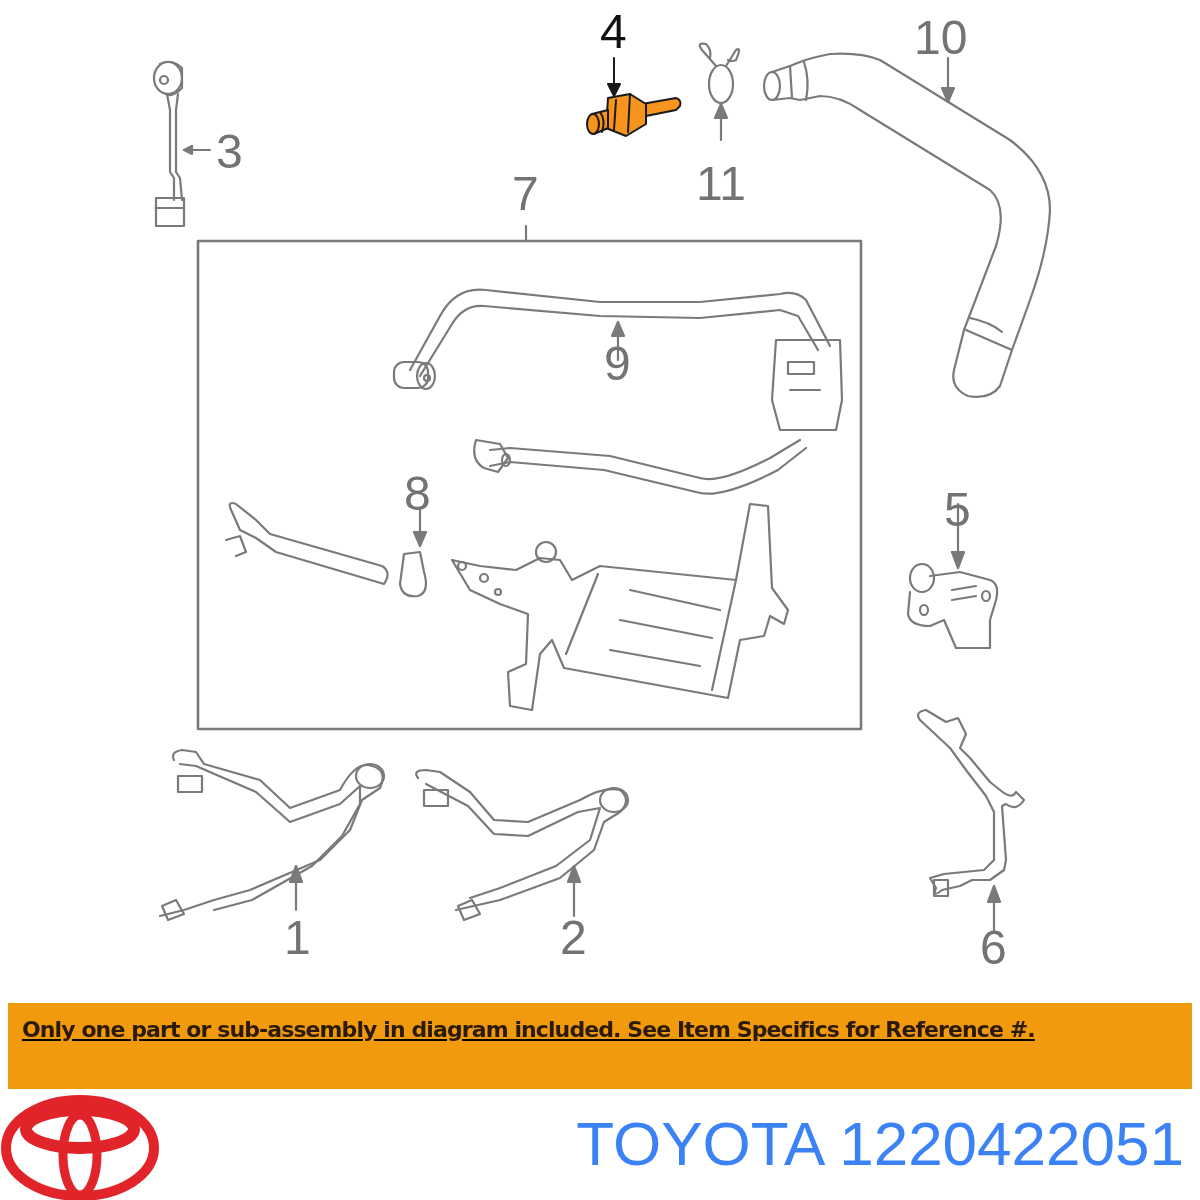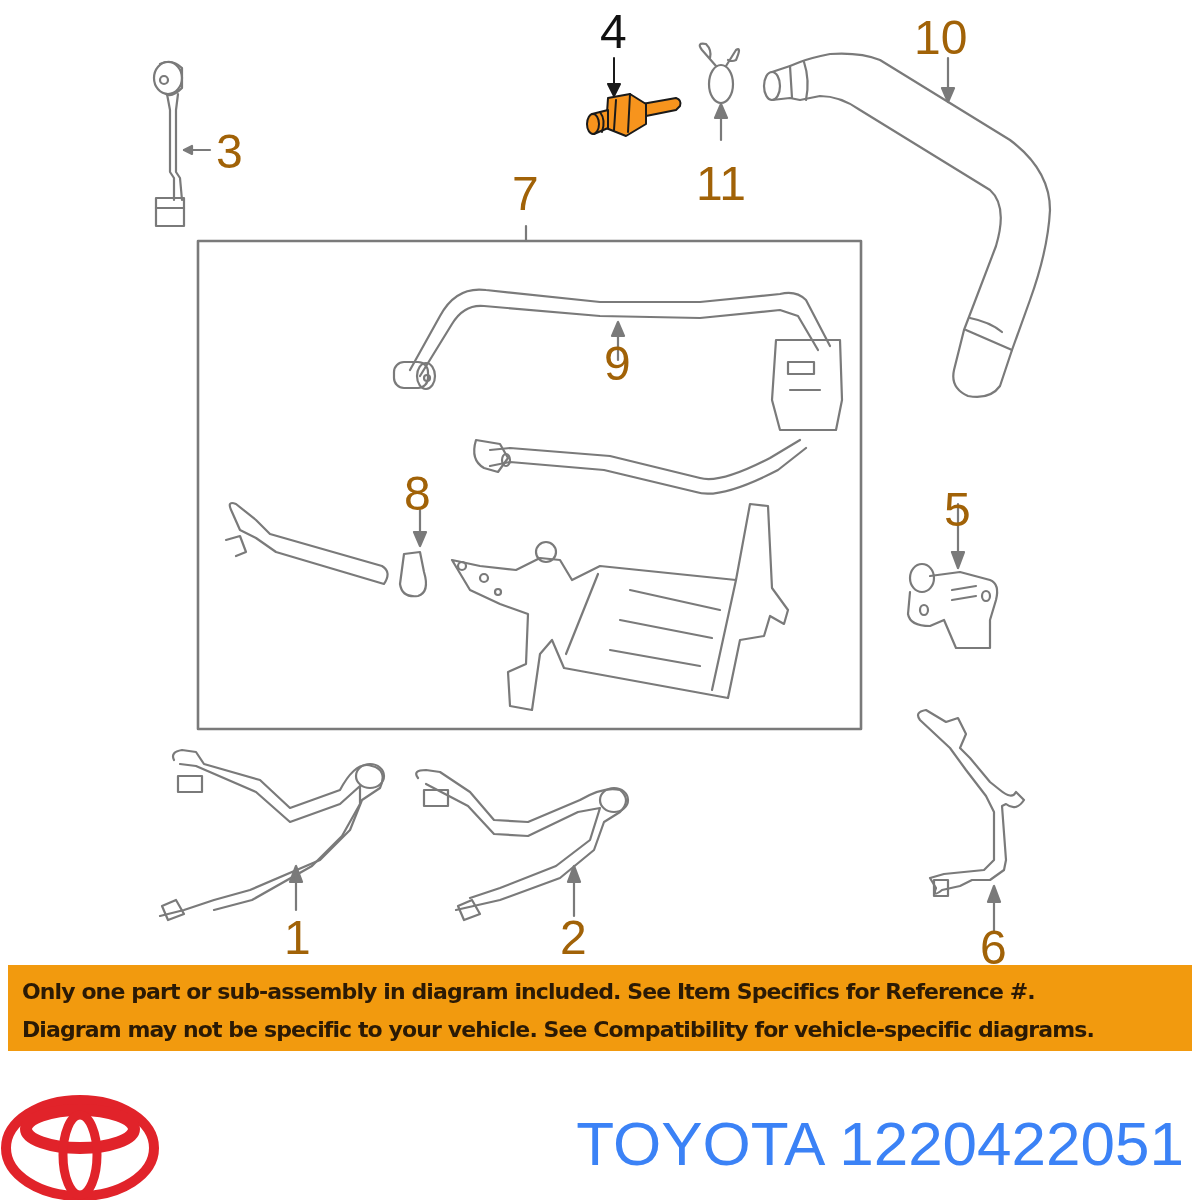--- a/index.html
+++ b/index.html
@@ -1,20 +1,20 @@
 <!DOCTYPE html>
 <html><head>
 <meta charset="utf-8">
 <style>
   html, body { margin:0; padding:0; background:#ffffff; }
   body { width:1200px; height:1200px; position:relative; overflow:hidden; font-family:"Liberation Sans", sans-serif; }
   .diagram { position:absolute; left:0; top:0; width:1200px; height:1000px; }
-  .callout { position:absolute; font-family:"Liberation Sans", sans-serif; font-size:48px; color:#a16207; line-height:1; }
+  .callout { position:absolute; font-family:"Liberation Sans", sans-serif; font-size:48px; color:#737373; line-height:1; }
   .callout.hl { color:#111111; }
-  .banner { position:absolute; left:8px; top:965px; width:1184px; height:86px; background:#f29a0e; box-sizing:border-box; padding:8px 12px 10px 14px; }
+  .banner { position:absolute; left:8px; top:1003px; width:1184px; height:86px; background:#f29a0e; box-sizing:border-box; padding:8px 12px 10px 14px;text-decoration:underline; }
   .banner-line { font-family:"DejaVu Sans", sans-serif; font-weight:bold; font-size:22px; letter-spacing:-0.9px; color:#2b1a05; line-height:38px; white-space:nowrap; }
   .logo { position:absolute; left:0; top:1093px; width:160px; height:107px; }
   .part-title { position:absolute; right:16px; top:1108px; font-family:"Liberation Sans", sans-serif; font-size:62px; color:#3b82f6; letter-spacing:0px; white-space:nowrap; }
 </style>
 </head>
 <body>
 
 <div class="diagram">
   <svg width="1200" height="1000" viewBox="0 0 1200 1000" fill="none" stroke="#7a7a7a" stroke-width="2.2" stroke-linecap="round" stroke-linejoin="round">
 
@@ -136,21 +136,20 @@
   <span class="callout" style="left:604px;top:340px;">9</span>
   <span class="callout" style="left:404px;top:470px;">8</span>
   <span class="callout" style="left:944px;top:486px;">5</span>
   <span class="callout" style="left:284px;top:914px;">1</span>
   <span class="callout" style="left:560px;top:914px;">2</span>
   <span class="callout" style="left:980px;top:924px;">6</span>
 </div>
 
 <div class="banner">
   <div class="banner-line">Only one part or sub-assembly in diagram included. See Item Specifics for Reference #.</div>
-  <div class="banner-line">Diagram may not be specific to your vehicle. See Compatibility for vehicle-specific diagrams.</div>
 </div>
 
 <div class="logo">
   <svg width="160" height="107" viewBox="0 0 160 107">
     <ellipse cx="80" cy="55" rx="74" ry="48" fill="none" stroke="#e1232a" stroke-width="10"></ellipse>
     <ellipse cx="80" cy="36" rx="54" ry="19" fill="none" stroke="#e1232a" stroke-width="12"></ellipse>
     <ellipse cx="80" cy="62" rx="17" ry="40" fill="none" stroke="#e1232a" stroke-width="9"></ellipse>
   </svg>
 </div>
 

